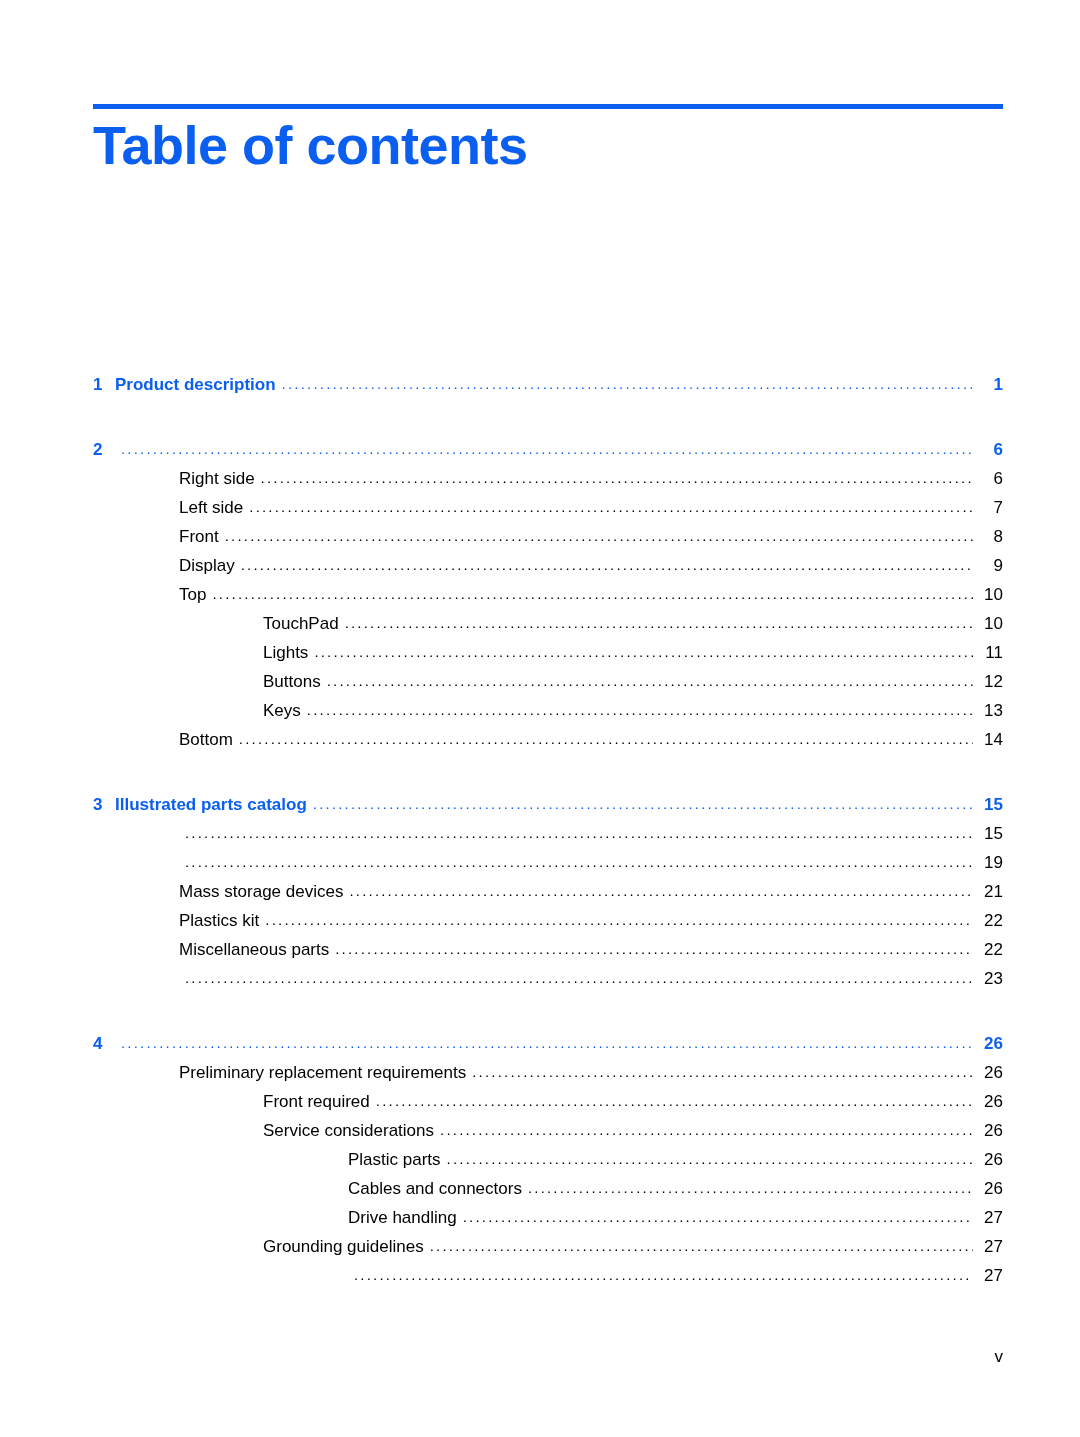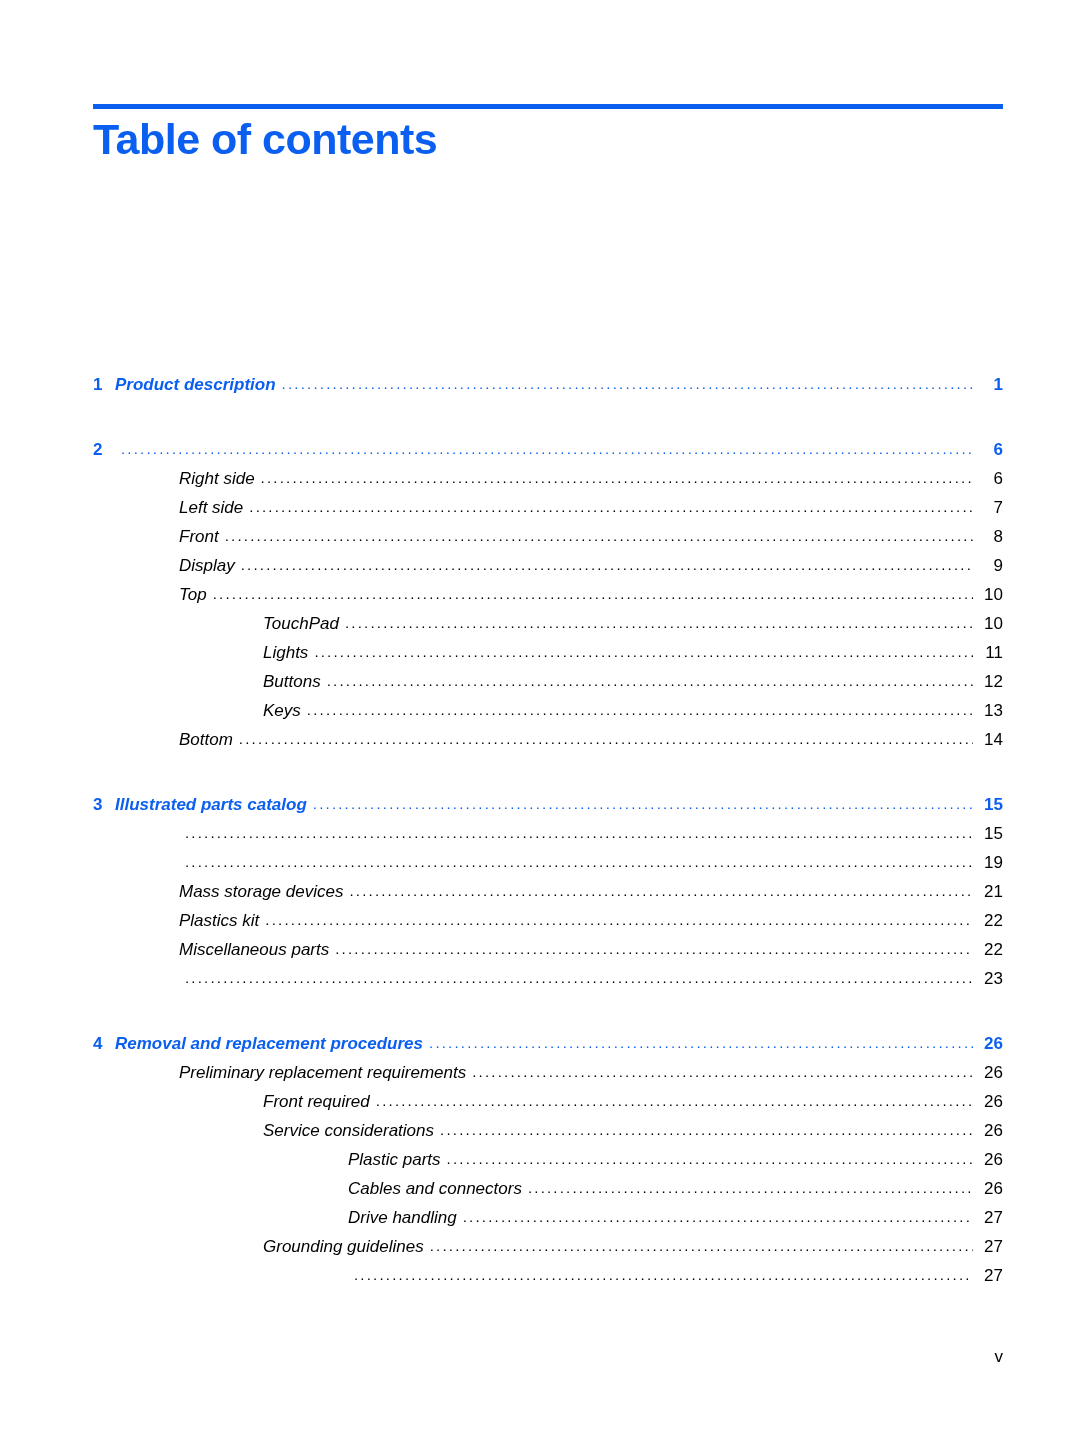--- a/index.html
+++ b/index.html
@@ -24,21 +24,21 @@
     left: 93px;
     top: 104px;
     width: 910px;
     height: 5px;
     background: #0b5ff0;
   }
   .page-title {
     position: absolute;
     left: 93px;
     top: 117px;
-    font-size: 43px;
+    font-size: 54px;
     font-weight: bold;
     color: #0b5ff0;
     letter-spacing: -0.5px;
     line-height: 1.05;
     white-space: nowrap;
   }
   .toc {
     position: absolute;
     left: 93px;
     top: 370px;
@@ -49,21 +49,20 @@
     align-items: baseline;
     width: 100%;
     box-sizing: border-box;
     font-size: 17px;
     line-height: 29px;
     color: #000000;
   }
   .toc-entry .label {
     white-space: nowrap;
     flex: 0 0 auto;
-    font-style: italic;
   }
   .toc-entry .dots {
     flex: 1 1 auto;
     overflow: hidden;
     white-space: nowrap;
     margin: 0 4px 0 6px;
     letter-spacing: 2.2px;
     font-size: 15px;
     color: #000000;
     transform: translateY(-1px);
@@ -203,21 +202,20 @@
         <span class="label">Miscellaneous parts</span>
         <span class="dots">...............................................................................................................................................................</span>
         <span class="pageno">22</span>
       </div>
       <div class="toc-entry lvl1">
         <span class="dots">...............................................................................................................................................................</span>
         <span class="pageno">23</span>
       </div>
       <div class="toc-entry lvl0">
         <span class="chapnum">4</span>
-        <span class="label">Removal and replacement procedures</span>
         <span class="dots">...............................................................................................................................................................</span>
         <span class="pageno">26</span>
       </div>
       <div class="toc-entry lvl1">
         <span class="label">Preliminary replacement requirements</span>
         <span class="dots">...............................................................................................................................................................</span>
         <span class="pageno">26</span>
       </div>
       <div class="toc-entry lvl2">
         <span class="label">Front required</span>

